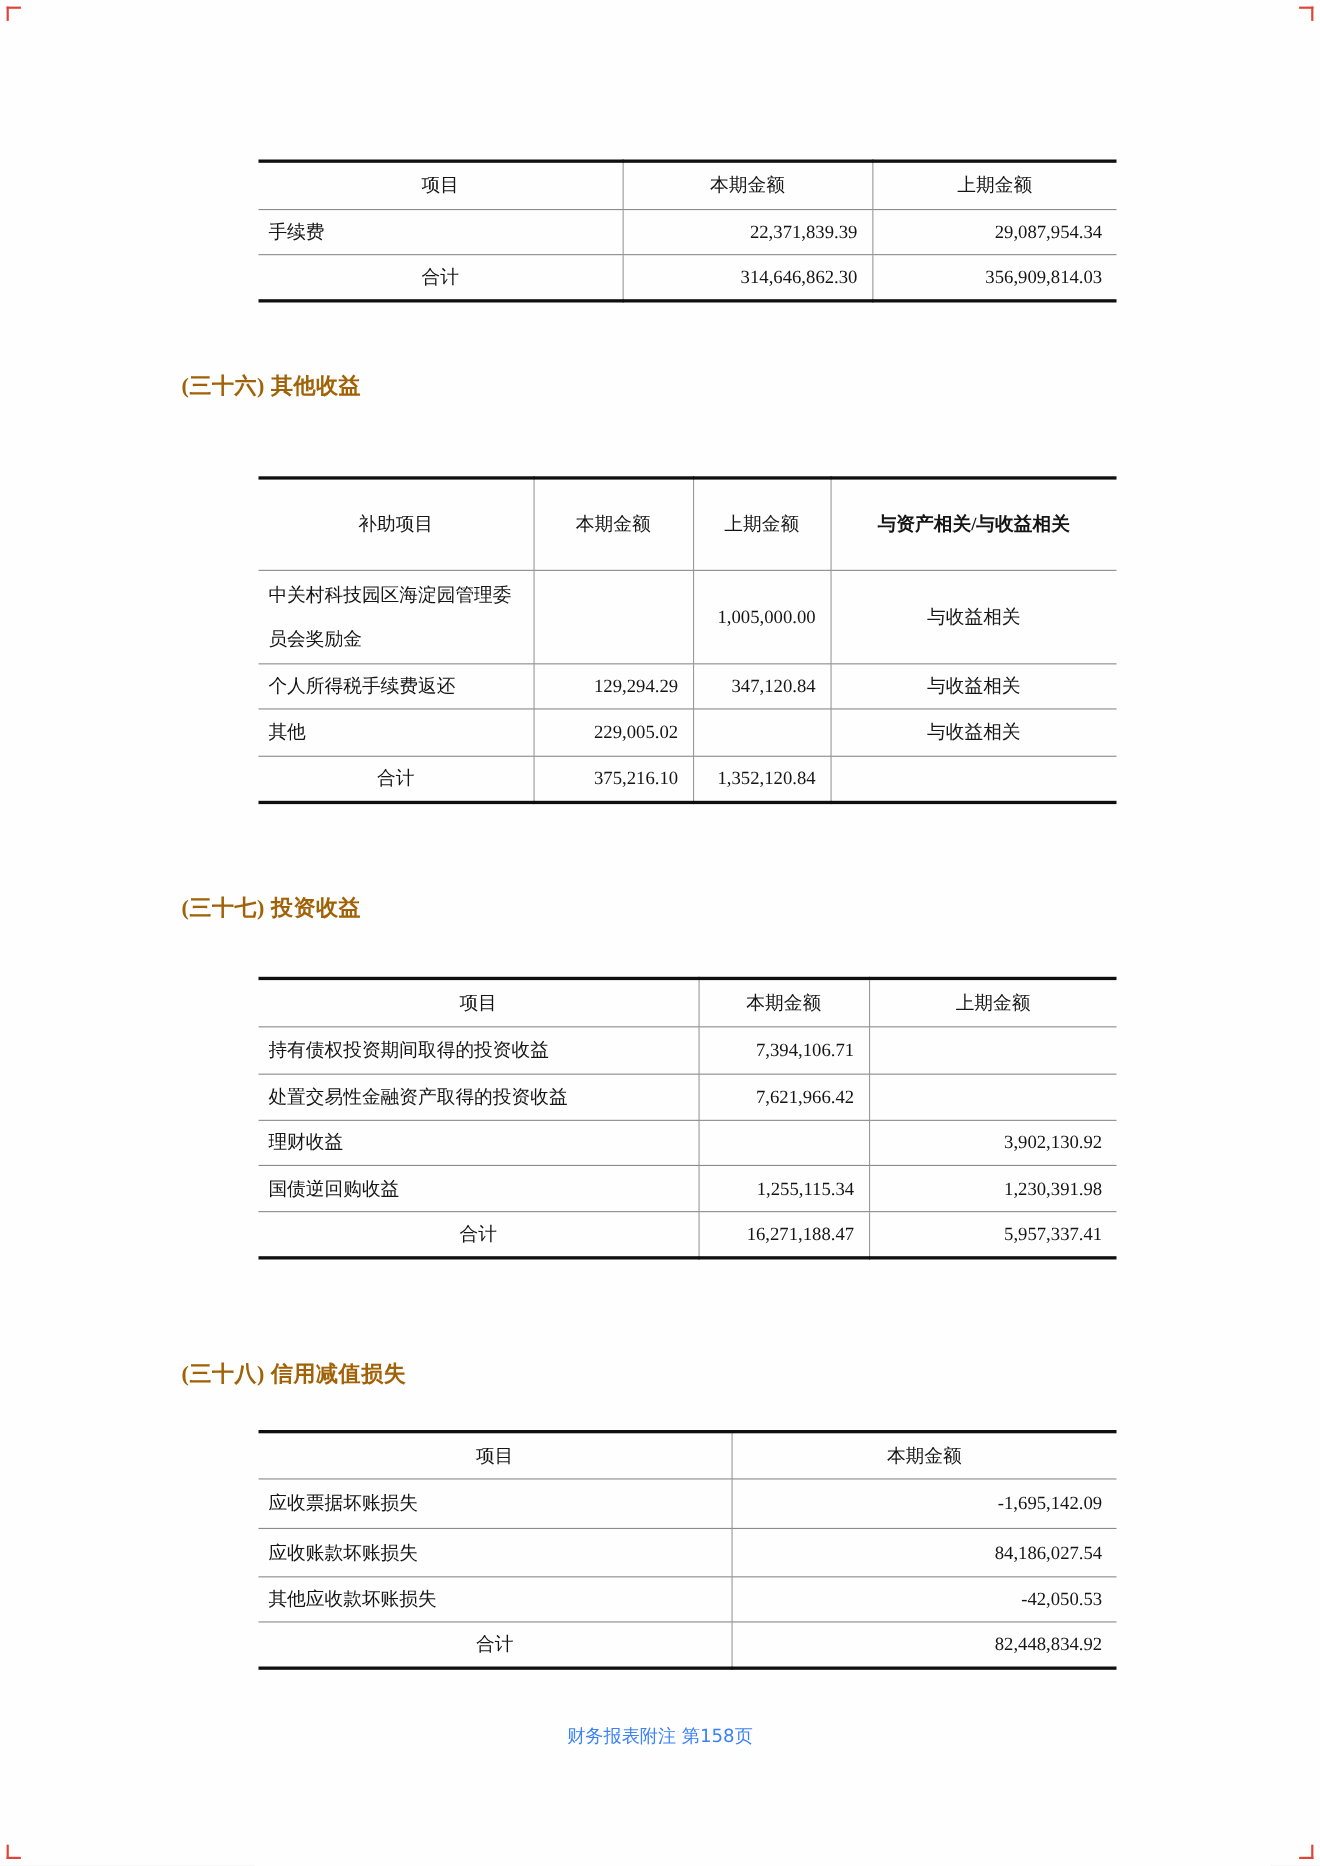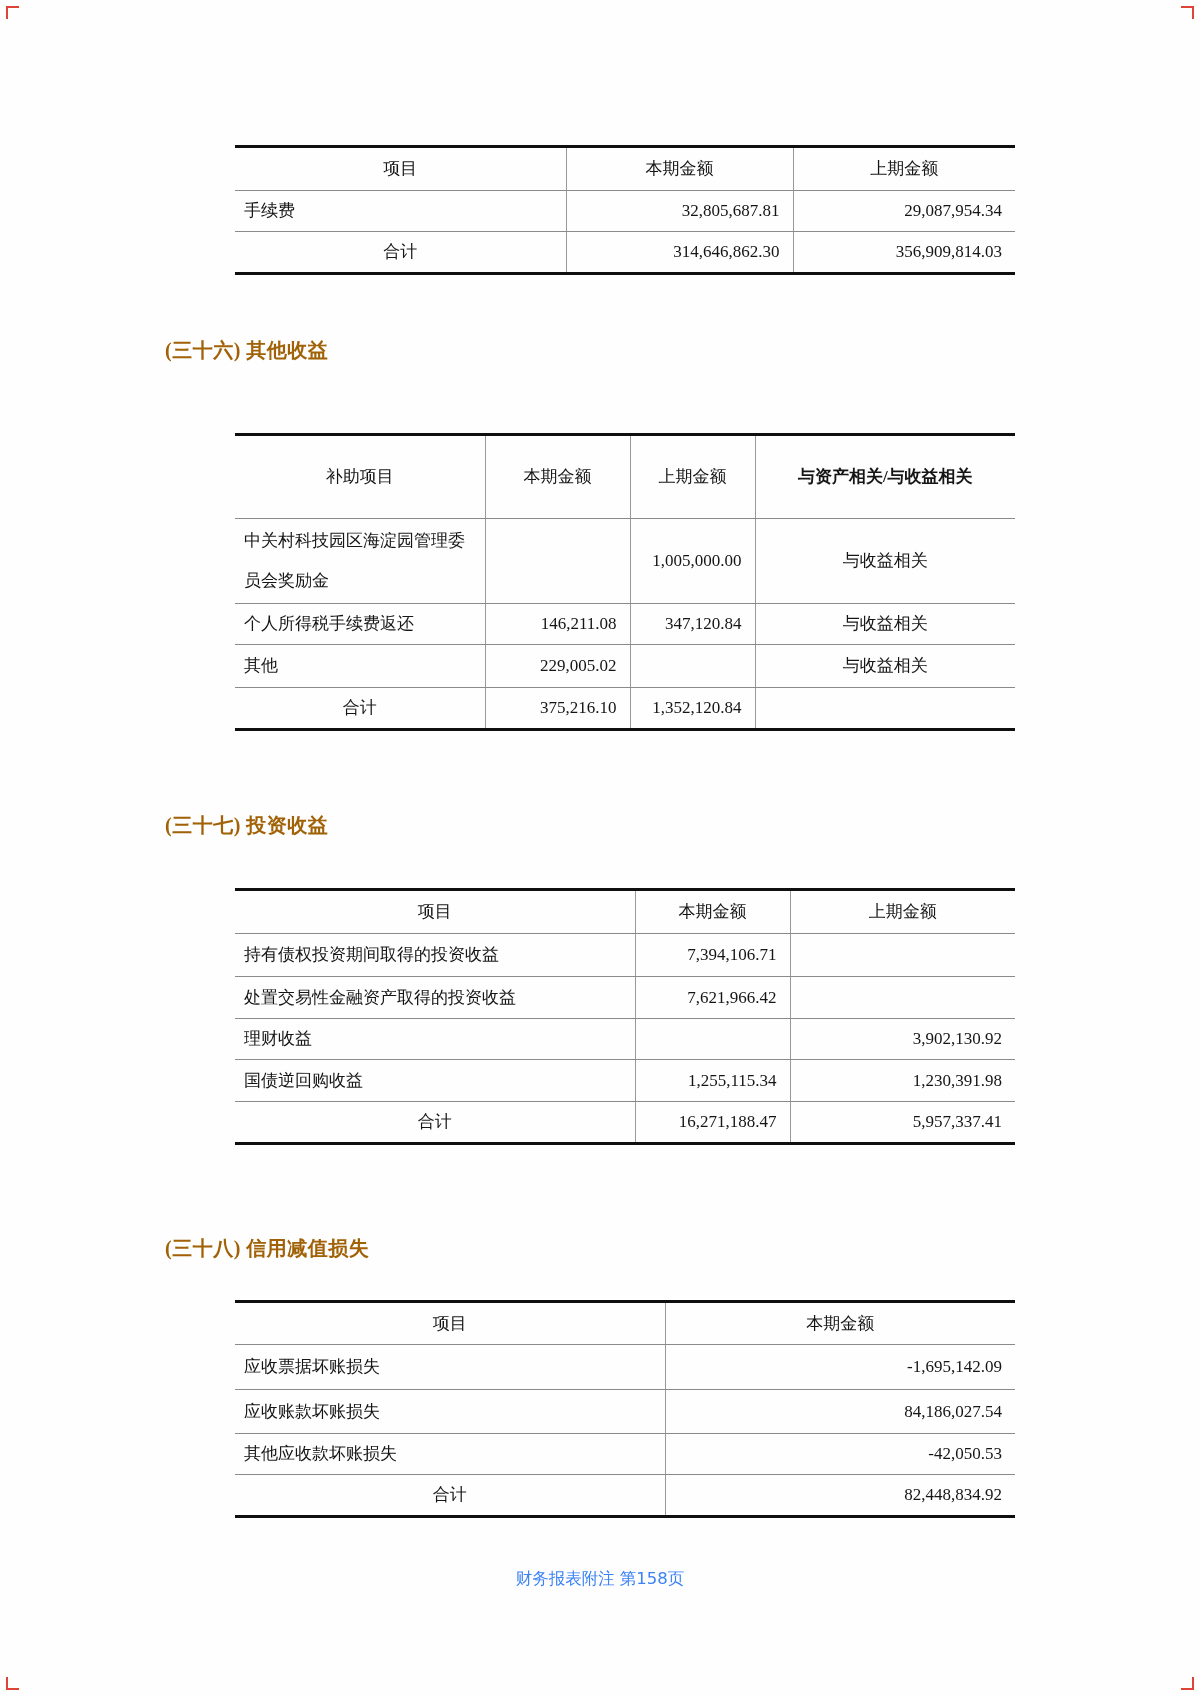--- a/index.html
+++ b/index.html
@@ -70,21 +70,21 @@
     <thead>
       <tr style="height:44px">
         <th>项目</th>
         <th>本期金额</th>
         <th>上期金额</th>
       </tr>
     </thead>
     <tbody>
       <tr style="height:40px">
         <td class="item">手续费</td>
-        <td class="num">32,805,687.81</td>
+        <td class="num">22,371,839.39</td>
         <td class="num">29,087,954.34</td>
       </tr>
       <tr class="total" style="height:33px">
         <td class="item">合计</td>
         <td class="num">314,646,862.30</td>
         <td class="num">356,909,814.03</td>
       </tr>
     </tbody>
   </table>
 
@@ -107,21 +107,21 @@
     </thead>
     <tbody>
       <tr style="height:85px">
         <td class="item">中关村科技园区海淀园管理委员会奖励金</td>
         <td class="num"></td>
         <td class="num">1,005,000.00</td>
         <td class="ctr">与收益相关</td>
       </tr>
       <tr style="height:38px">
         <td class="item">个人所得税手续费返还</td>
-        <td class="num">146,211.08</td>
+        <td class="num">129,294.29</td>
         <td class="num">347,120.84</td>
         <td class="ctr">与收益相关</td>
       </tr>
       <tr style="height:43px">
         <td class="item">其他</td>
         <td class="num">229,005.02</td>
         <td class="num"></td>
         <td class="ctr">与收益相关</td>
       </tr>
       <tr class="total" style="height:40px">

